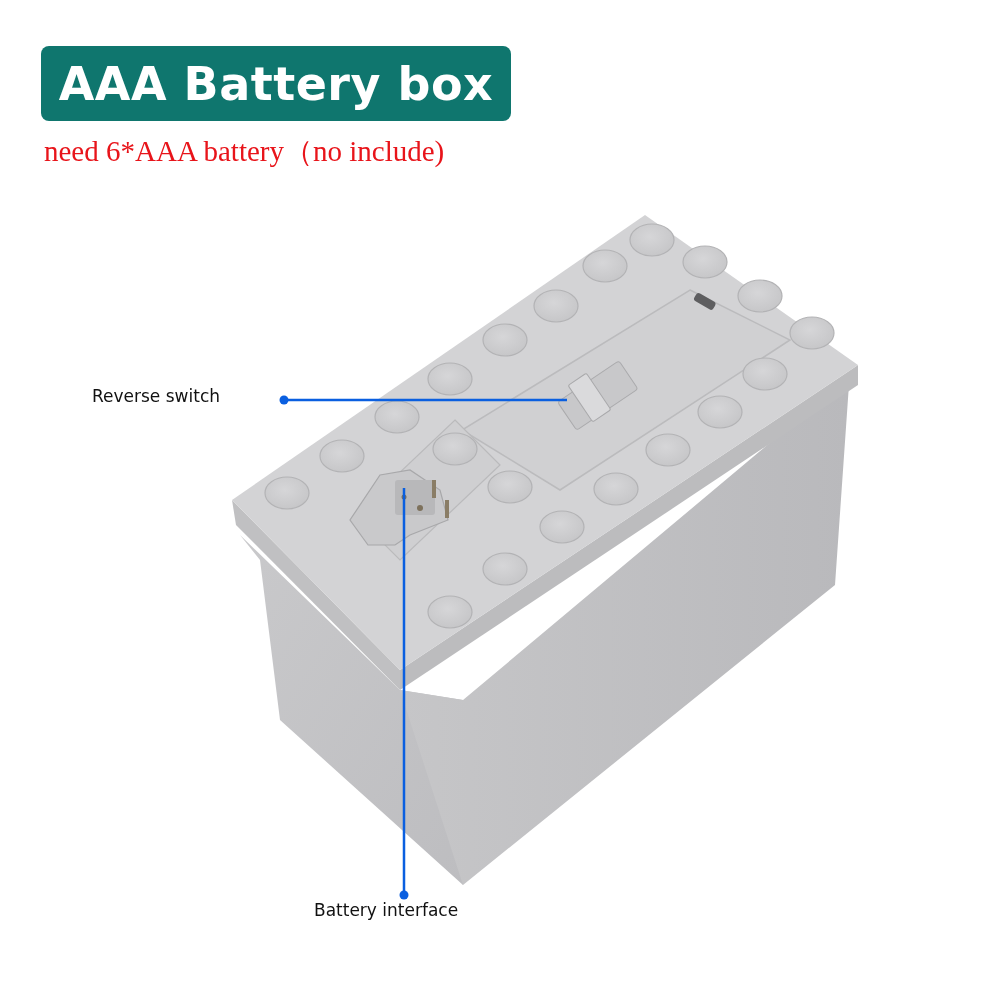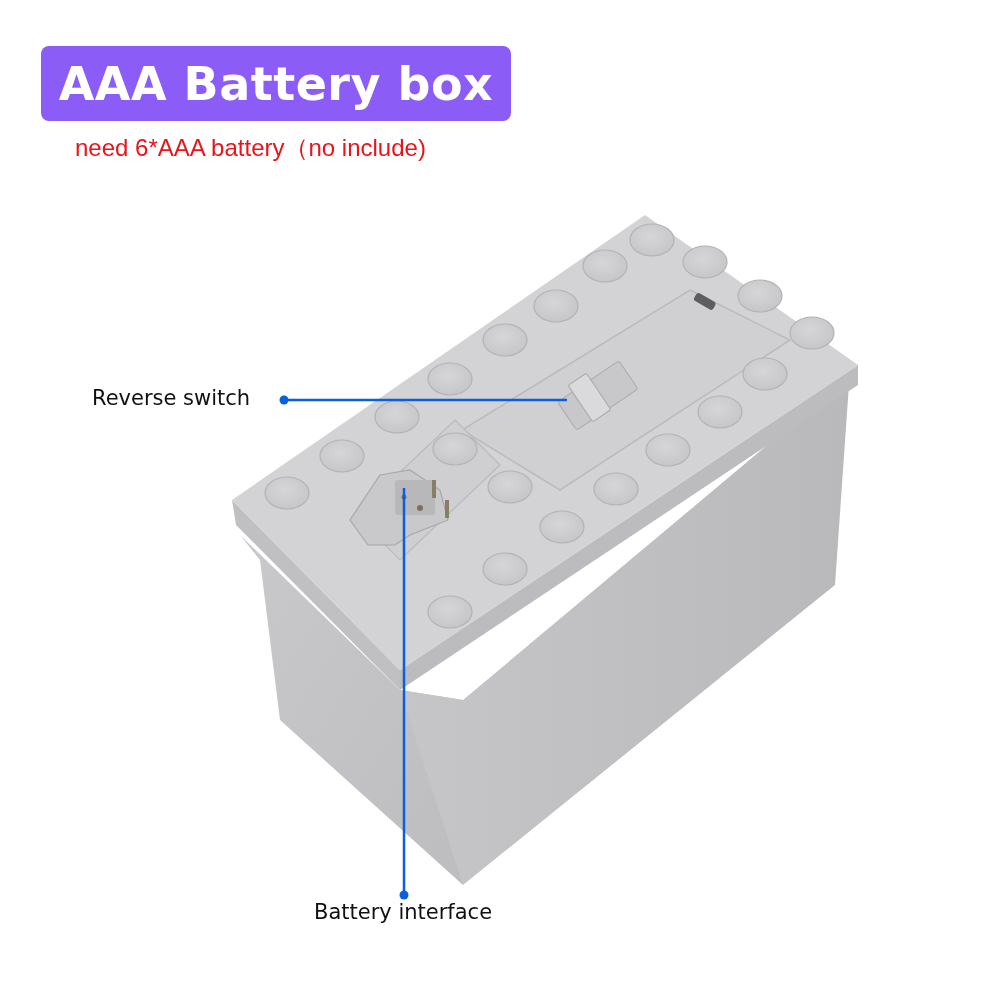--- a/index.html
+++ b/index.html
@@ -1,25 +1,25 @@
 <!DOCTYPE html>
 <html><head>
   <meta charset="utf-8">
   <style>
     html, body { margin: 0; padding: 0; background: #ffffff; }
     body { width: 1000px; height: 1000px; position: relative; overflow: hidden; font-family: "DejaVu Sans", sans-serif; }
     .title-banner {
       position: absolute; left: 41px; top: 46px; width: 470px; height: 75px;
-      background: #8b5cf6; border-radius: 8px;
+      background: #0f766e; border-radius: 8px;
       display: flex; align-items: center; justify-content: center;
     }
     .title-text { color: #ffffff; font-family: "DejaVu Sans", sans-serif; font-weight: bold; font-size: 46px; letter-spacing: 0.5px; }
-    .subtitle { position: absolute; left: 44px; top: 132px; color: #e8141a; font-family: Liberation Sans, sans-serif; font-size: 24px; white-space: nowrap; margin-left: 31px; }
+    .subtitle { position: absolute; left: 44px; top: 132px; color: #e8141a; font-family: Liberation Serif, serif; font-size: 29px; white-space: nowrap; }
     .product { position: absolute; left: 0; top: 0; width: 1000px; height: 1000px; }
-    .callout-label { position: absolute; color: #111111; font-family: "DejaVu Sans", sans-serif; font-size: 21px; white-space: nowrap; }
+    .callout-label { position: absolute; color: #111111; font-family: "DejaVu Sans", sans-serif; font-size: 17px; white-space: nowrap; }
     .label-reverse { left: 92px; top: 386px; }
     .label-output { left: 314px; top: 900px; }
   </style>
 </head>
 <body>
 
 <div class="title-banner">
   <span class="title-text">AAA Battery box</span>
 </div>
 <div class="subtitle">need 6*AAA battery（no include)</div>

